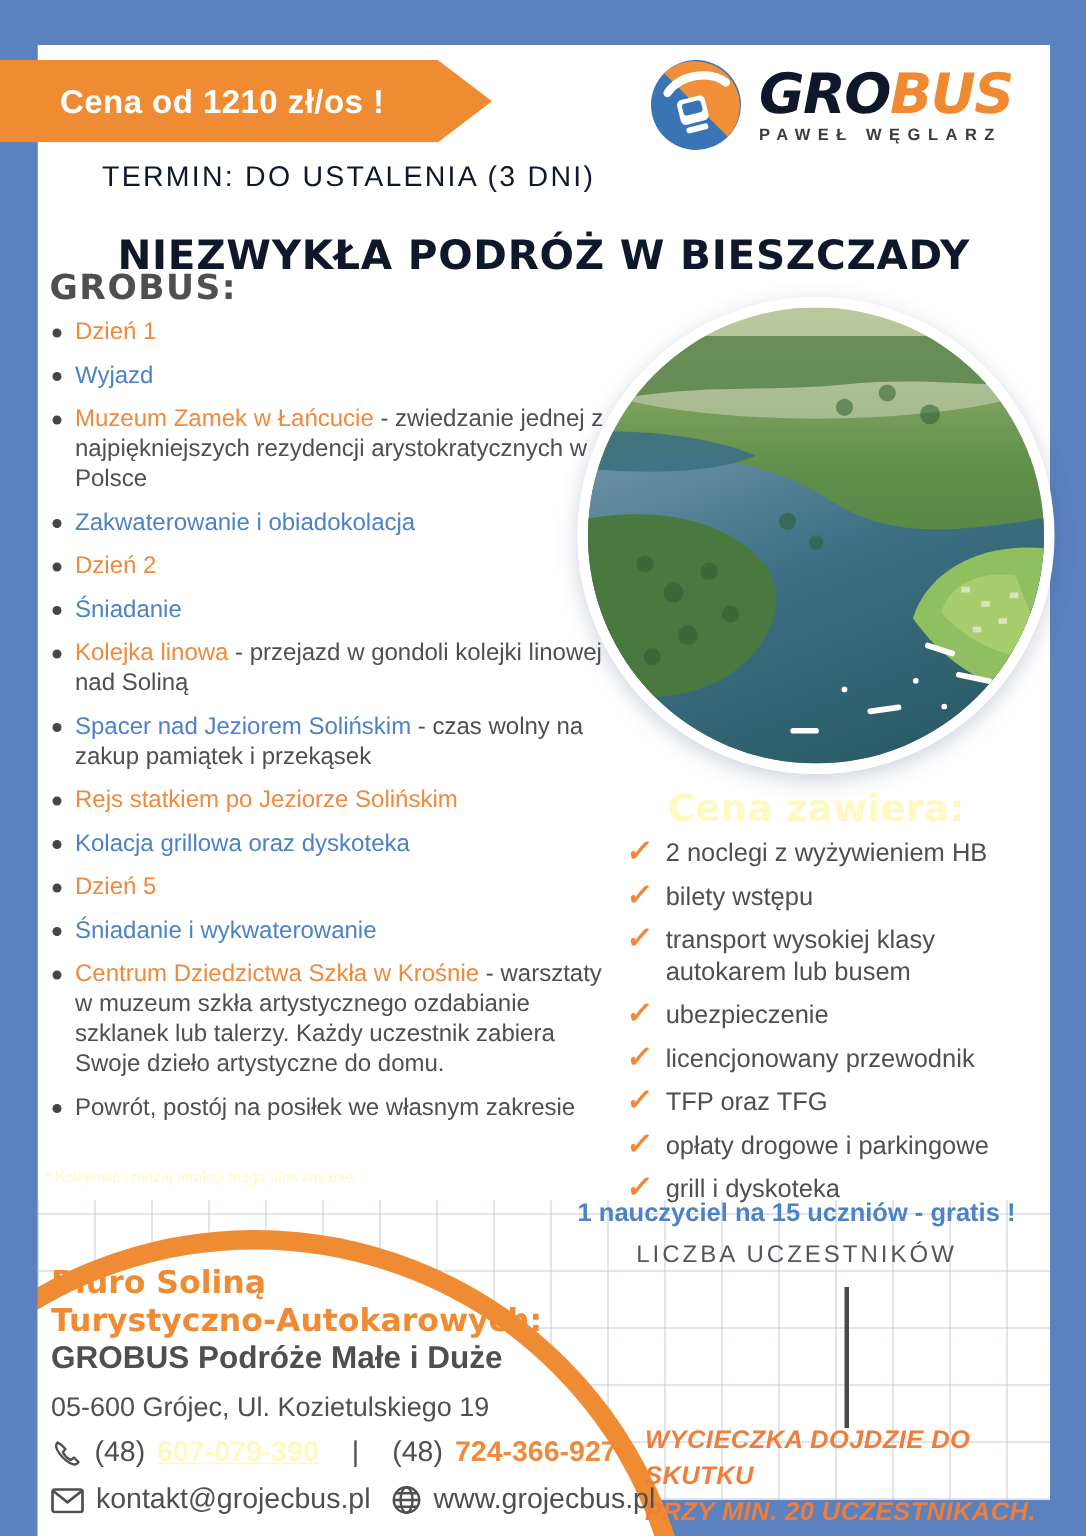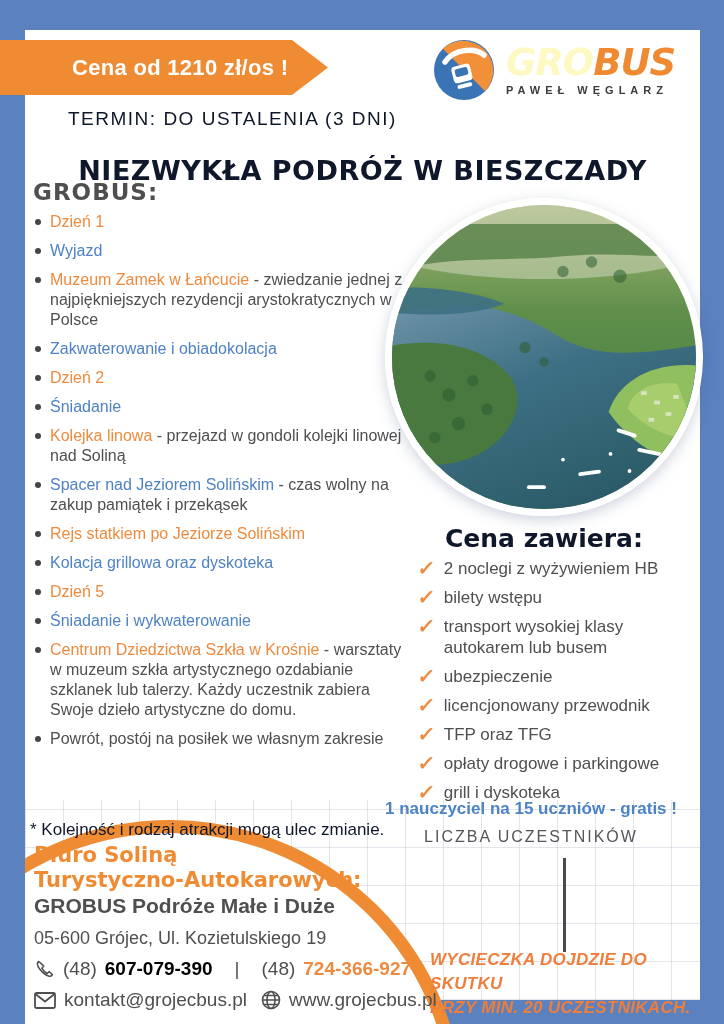--- a/index.html
+++ b/index.html
@@ -15,50 +15,50 @@
   
   .big-arc{position:absolute;left:-124px;top:820px;width:588px;height:588px;border-radius:50%;
     background:#fff;border:13px solid #ef8c33;box-sizing:border-box;z-index:3;}
   
   .left-strip{position:absolute;left:0;top:0;width:25px;height:1024px;background:#5b81bf;z-index:4;}
 
   
   .banner{position:absolute;left:0;top:40px;width:328px;height:55px;background:#ef8c33;z-index:6;
     clip-path:polygon(0 0,89% 0,100% 50%,89% 100%,0 100%);
     display:flex;align-items:center;}
-  .banner span{color:#fff;font-weight:800;font-size:22px;padding-left:72px;letter-spacing:.3px;}
+  .banner span{color:#fff;font-weight:800;font-size:22px;padding-left:40px;letter-spacing:.3px;}
 
   
   .logo{position:absolute;left:432px;top:30px;width:272px;height:80px;display:flex;align-items:center;gap:10px;z-index:6;}
   .logo-text{display:flex;flex-direction:column;line-height:1;}
   .logo-name{font-size:37px;font-weight:800;font-style:italic;letter-spacing:-1px;font-family:"DejaVu Sans",sans-serif;}
-  .logo-name .gro{color:#fef9c3;} .logo-name .bus{color:#ef8a33;}
+  .logo-name .gro{color:#0f172a;} .logo-name .bus{color:#ef8a33;}
   .logo-sub{font-size:11px;letter-spacing:5px;color:#3c3c3e;font-weight:600;margin-top:4px;}
 
   .termin{position:absolute;left:68px;top:108px;font-size:19px;letter-spacing:1.5px;color:#0f172a;z-index:6;}
   .title{position:absolute;left:25px;width:675px;top:155px;text-align:center;font-size:27px;font-weight:800;
     color:#0f172a;letter-spacing:.5px;font-family:"DejaVu Sans",sans-serif;z-index:6;}
   .program-heading{position:absolute;left:33px;top:179px;font-size:23px;font-weight:800;color:#4f4f51;
     letter-spacing:1px;font-family:"DejaVu Sans",sans-serif;z-index:6;}
 
   
   .program-list{position:absolute;left:33px;top:212px;width:372px;margin:0;padding:0;list-style:none;z-index:6;}
   .program-list li{position:relative;padding-left:17px;margin-bottom:9px;font-size:16px;line-height:20px;color:#4f4f51;}
   .program-list li::before{content:"";position:absolute;left:2px;top:7px;width:6px;height:6px;border-radius:50%;background:#46464a;}
   .lead.orange{color:#ee8a3d;} .lead.blue{color:#4d82c4;} .lead.dark{color:#4f4f51;}
-  .footnote{position:absolute;left:30px;top:780px;font-size:17px;color:#0f172a;z-index:6;margin-top:40px;}
+  .footnote{position:absolute;left:30px;top:780px;font-size:10px;color:#fef9c3;z-index:6;}
 
   
   .photo{position:absolute;left:385px;top:198px;width:318px;height:318px;border-radius:50%;
     border:7px solid #fff;box-sizing:border-box;overflow:hidden;z-index:6;
     box-shadow:0 4px 14px rgba(60,80,120,.25);}
   .photo svg{display:block;width:100%;height:100%;}
 
   
-  .cena-heading{position:absolute;left:445px;top:524px;font-size:25px;font-weight:800;color:#0f172a;
+  .cena-heading{position:absolute;left:445px;top:524px;font-size:25px;font-weight:800;color:#fef9c3;
     font-family:"DejaVu Sans",sans-serif;z-index:6;}
   .cena-list{position:absolute;left:418px;top:558px;width:276px;margin:0;padding:0;list-style:none;z-index:6;}
   .cena-list li{display:flex;align-items:flex-start;gap:9px;margin-bottom:8px;font-size:17px;line-height:21px;color:#4f4f51;}
   .check{color:#ee8a3d;font-weight:900;font-size:20px;line-height:20px;transform:skewX(-8deg);}
   .gratis{position:absolute;left:370px;top:799px;width:322px;text-align:center;font-size:17px;font-weight:700;color:#4d82c4;z-index:6;}
 
   
   .table{position:absolute;left:370px;top:828px;width:322px;z-index:6;}
   .t-head{display:flex;color:#55555a;font-size:16px;letter-spacing:2px;flex-direction:column;}
   .t-head .h1{flex:0 0 195px;text-align:center;} .t-head .h2{flex:1;text-align:center;}
@@ -70,21 +70,21 @@
 
   .warning{position:absolute;left:430px;top:948px;z-index:6;color:#ee7e3c;font-size:17px;font-weight:700;
     font-style:italic;line-height:24px;letter-spacing:.3px;}
 
   
   .contact{position:absolute;left:34px;top:843px;z-index:6;}
   .c-org{font-size:21px;line-height:25px;font-weight:800;color:#ef8c33;font-family:"DejaVu Sans",sans-serif;}
   .c-name{font-size:21px;line-height:25px;font-weight:700;color:#4f4f51;}
   .c-addr{margin-top:10px;font-size:18px;color:#4f4f51;}
   .c-row{display:flex;align-items:center;gap:8px;margin-top:9px;font-size:19px;color:#4f4f51;}
-  .c-row .num-blue{color:#000000;font-weight:700;}
+  .c-row .num-blue{color:#fef9c3;font-weight:700;text-decoration:underline;}
   .c-row .num-orange{color:#ee8a3d;font-weight:700;}
   .c-sep{margin:0 14px;color:#4f4f51;}
   .c-ico{flex:0 0 auto;display:inline-flex;}
 </style>
 </head>
 <body>
 
 <div class="page">
   <div class="sheet"></div>
   <div class="grid-layer"></div>

